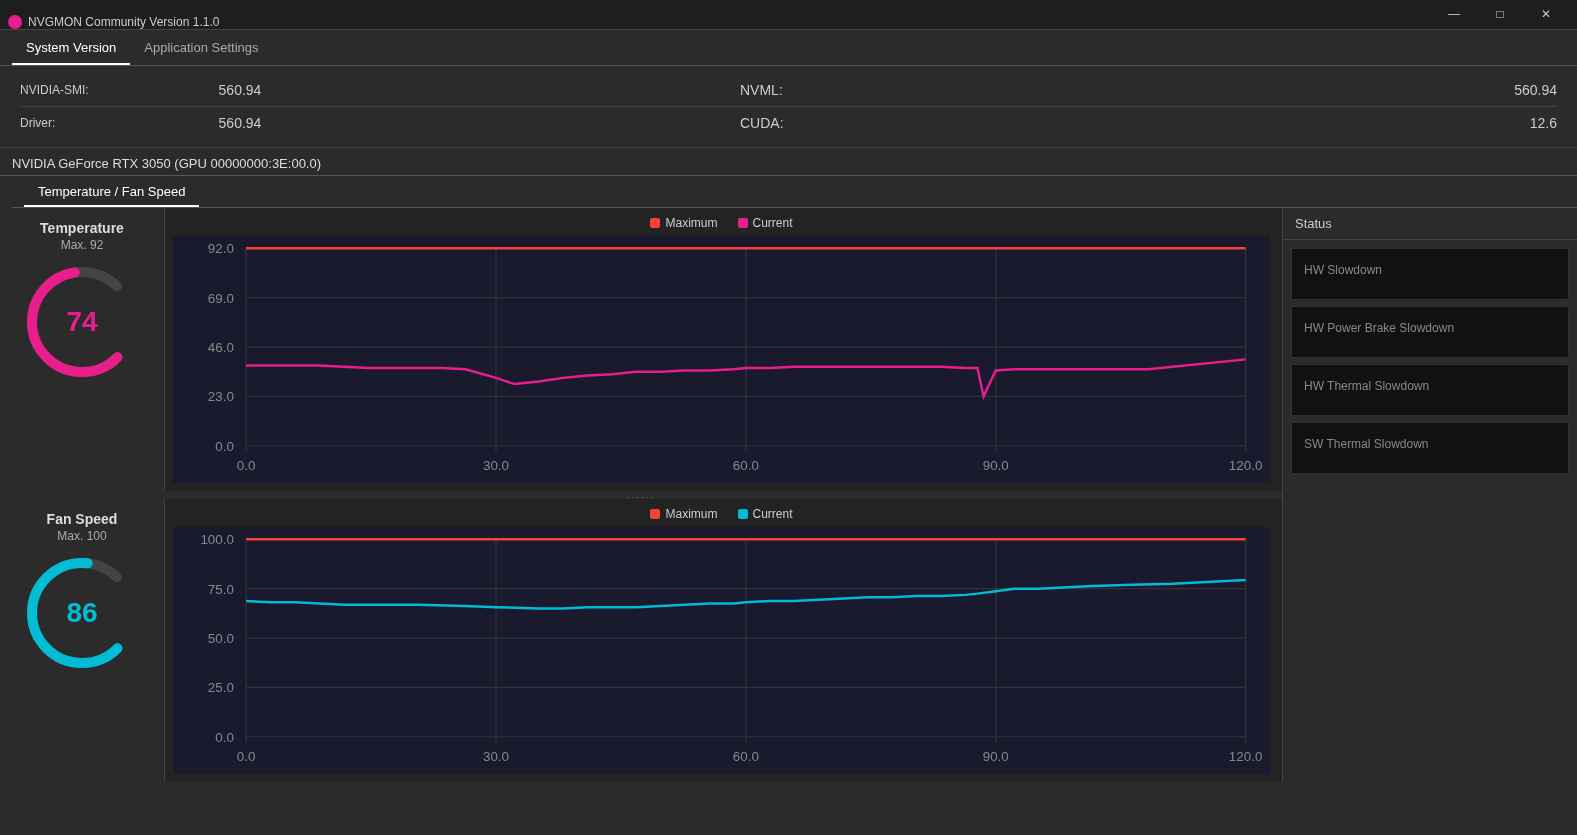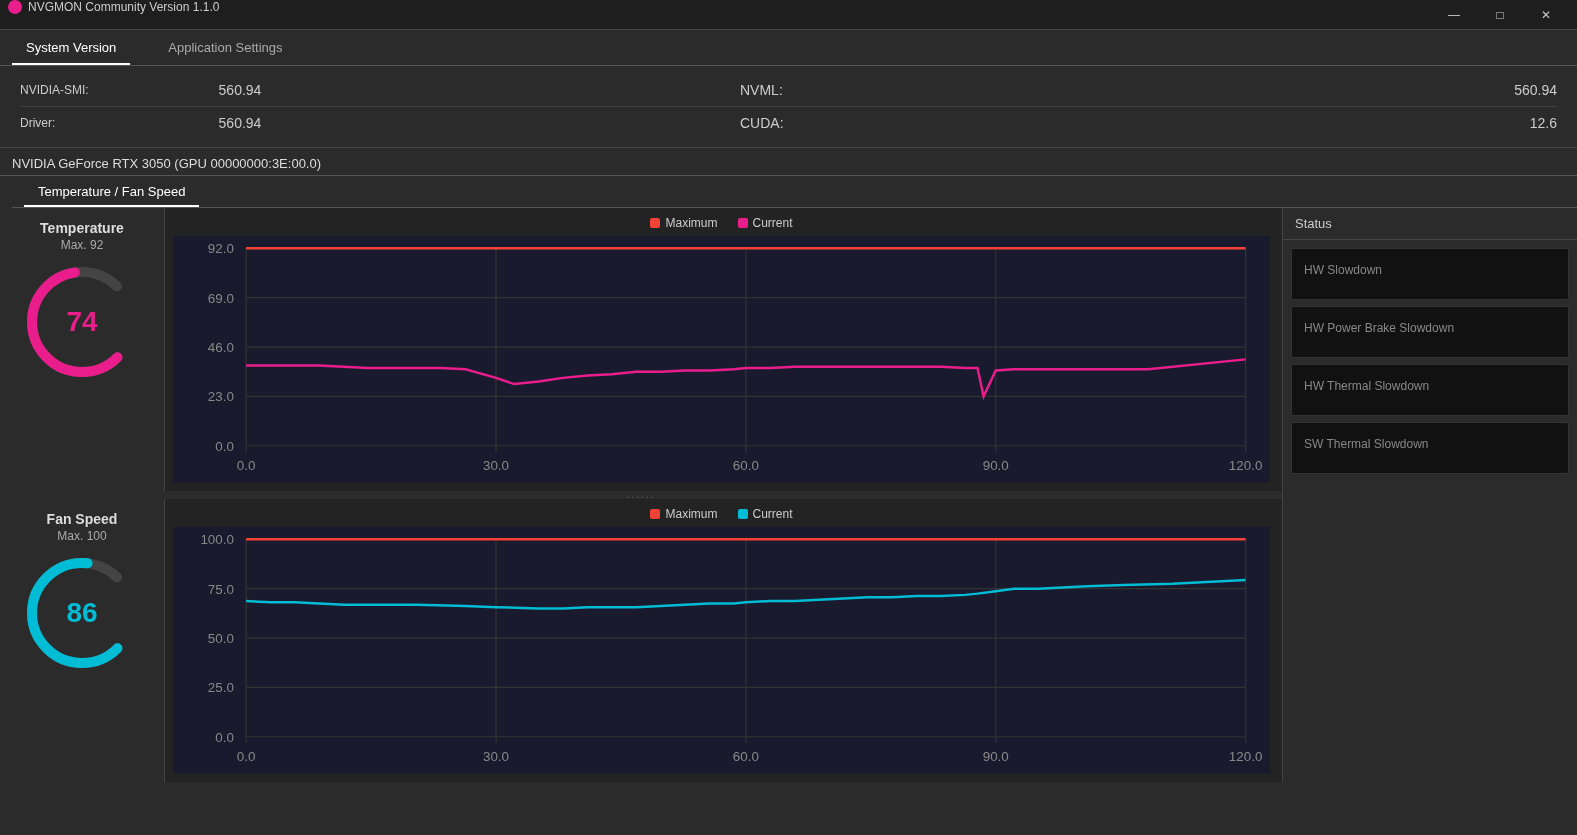--- a/index.html
+++ b/index.html
@@ -10,21 +10,21 @@
       font-size: 13px;
       height: 835px;
       width: 1577px;
       overflow: hidden;
     }
     
     .titlebar {
       background: #1e1e1e;
       height: 30px;
       display: flex;
-      align-items: flex-start;
+      align-items: flex-end;
       justify-content: space-between;
       padding: 0 8px;
       border-bottom: 1px solid #444;
     }
     .titlebar-left {
       display: flex;
       align-items: center;
       gap: 6px;
       font-size: 12px;
       color: #ccc;
@@ -52,21 +52,20 @@
     }
 
     
     .tabs-bar {
       background: #2b2b2b;
       display: flex;
       align-items: flex-end;
       padding: 0 12px;
       border-bottom: 1px solid #555;
       height: 36px;
-      gap: 24px;
     }
     .tab {
       padding: 8px 14px;
       cursor: pointer;
       color: #aaa;
       font-size: 13px;
       border-bottom: 2px solid transparent;
     }
     .tab.active {
       color: #fff;

